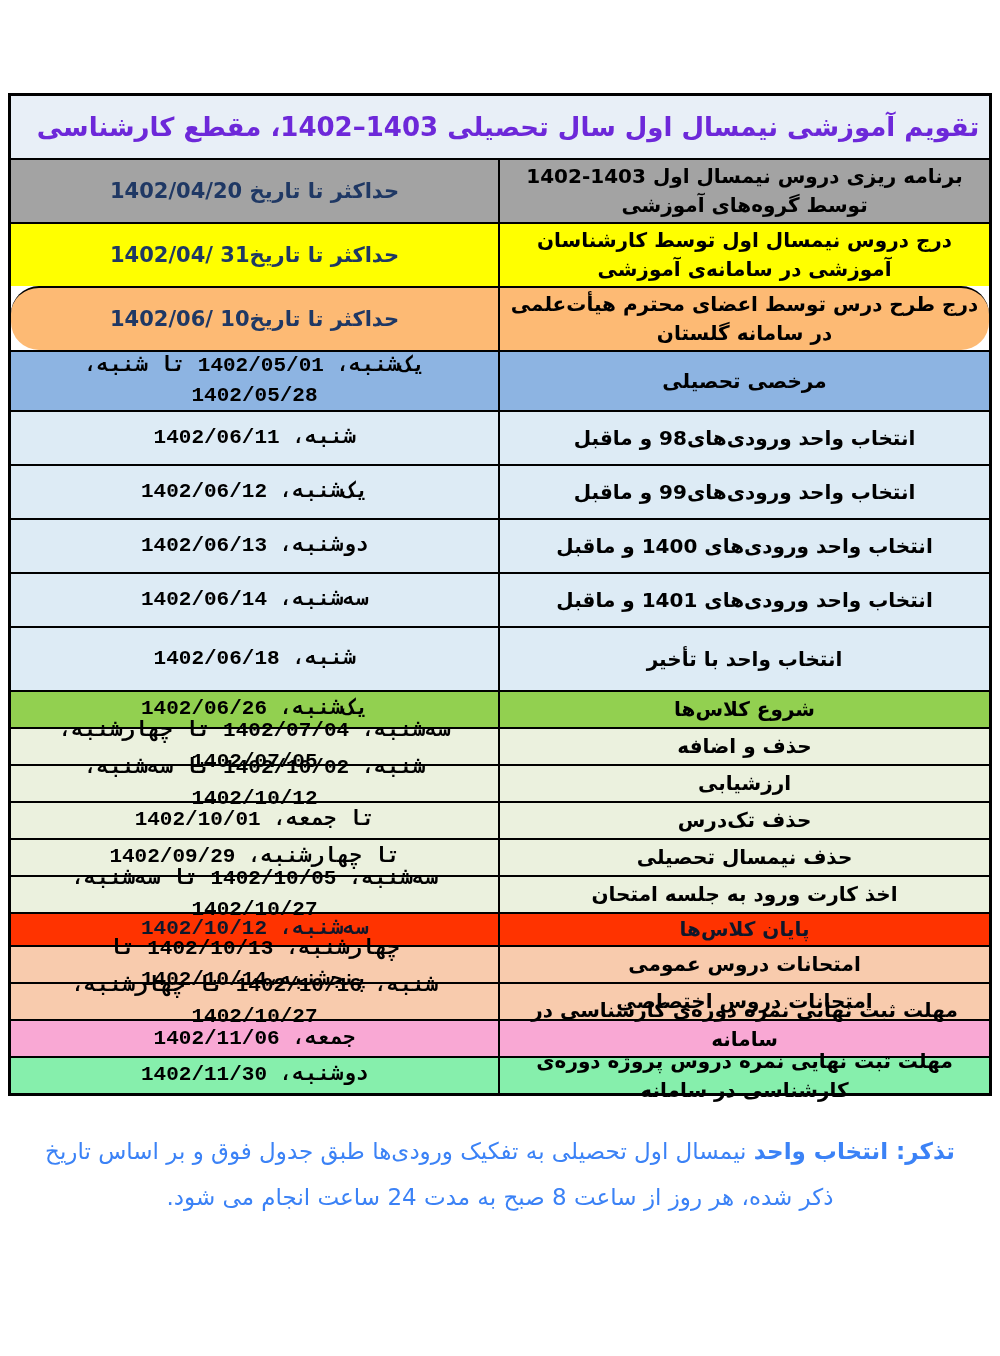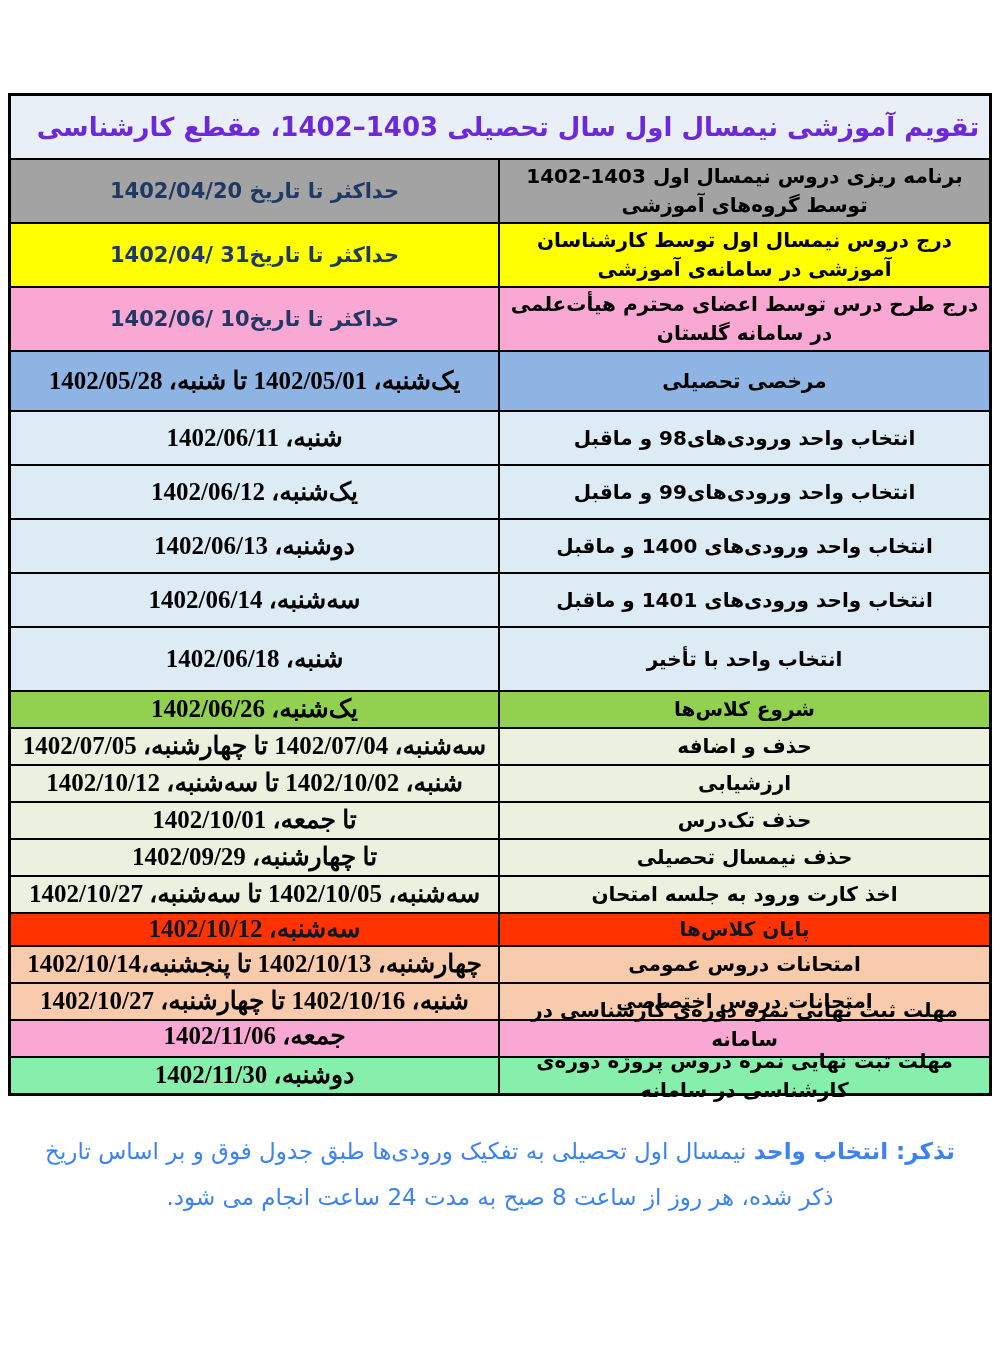--- a/index.html
+++ b/index.html
@@ -31,22 +31,22 @@
     padding:2px 10px;
     font-weight:bold;
     color:#000;
     line-height:1.45;
   }
   .cell.label { width:50.2%; font-size:20px; }
   .cell.date  { width:49.8%; border-left:none; }
   .cell.label { border-left:2px solid #000; } 
   
   .cell.date {
-    font-family:Liberation Serif, serif;
-    font-size:25px; font-weight:bold;
+    font-family:Liberation Mono, monospace;
+    font-size:21px; font-weight:bold;
   }
   .title-row {
     height:62px;
     display:flex; align-items:center; justify-content:center;
     text-align:right;
     font-size:26px; font-weight:bold; color:#6d28d9;padding-left:16px;
   }
   
   .h-yellow   { height:64px; }
   .h-blue     { height:60px; }
@@ -80,21 +80,21 @@
   <div class="title-row" style="background: rgb(232, 239, 247);">تقویم آموزشی نیمسال اول سال تحصیلی 1403–1402، مقطع کارشناسی</div>
 
   <div class="row yellow h-yellow" style="background: #a3a3a3;">
     <div class="cell label">برنامه ریزی دروس نیمسال اول 1403-1402 توسط  گروه‌های آموزشی</div>
     <div class="cell date">حداکثر تا تاریخ 1402/04/20</div>
   </div>
   <div class="row yellow h-yellow" style="background: rgb(255, 255, 0);">
     <div class="cell label">درج دروس نیمسال اول توسط کارشناسان آموزشی در سامانه‌ی آموزشی</div>
     <div class="cell date">حداکثر تا تاریخ31 /1402/04</div>
   </div>
-  <div class="row yellow h-yellow" style="background: #f9a8d4;">
+  <div class="row yellow h-yellow" style="background: #fdba74; border-radius: 28px;">
     <div class="cell label">درج طرح درس توسط اعضای محترم هیأت‌علمی در سامانه گلستان</div>
     <div class="cell date">حداکثر تا تاریخ10 /1402/06</div>
   </div>
 
   <div class="row h-blue" style="background: rgb(141, 180, 226);">
     <div class="cell label">مرخصی تحصیلی</div>
     <div class="cell date">یک‌شنبه، 1402/05/01 تا شنبه، 1402/05/28</div>
   </div>
 
   <div class="row h-pb" style="background: rgb(221, 235, 245);">

